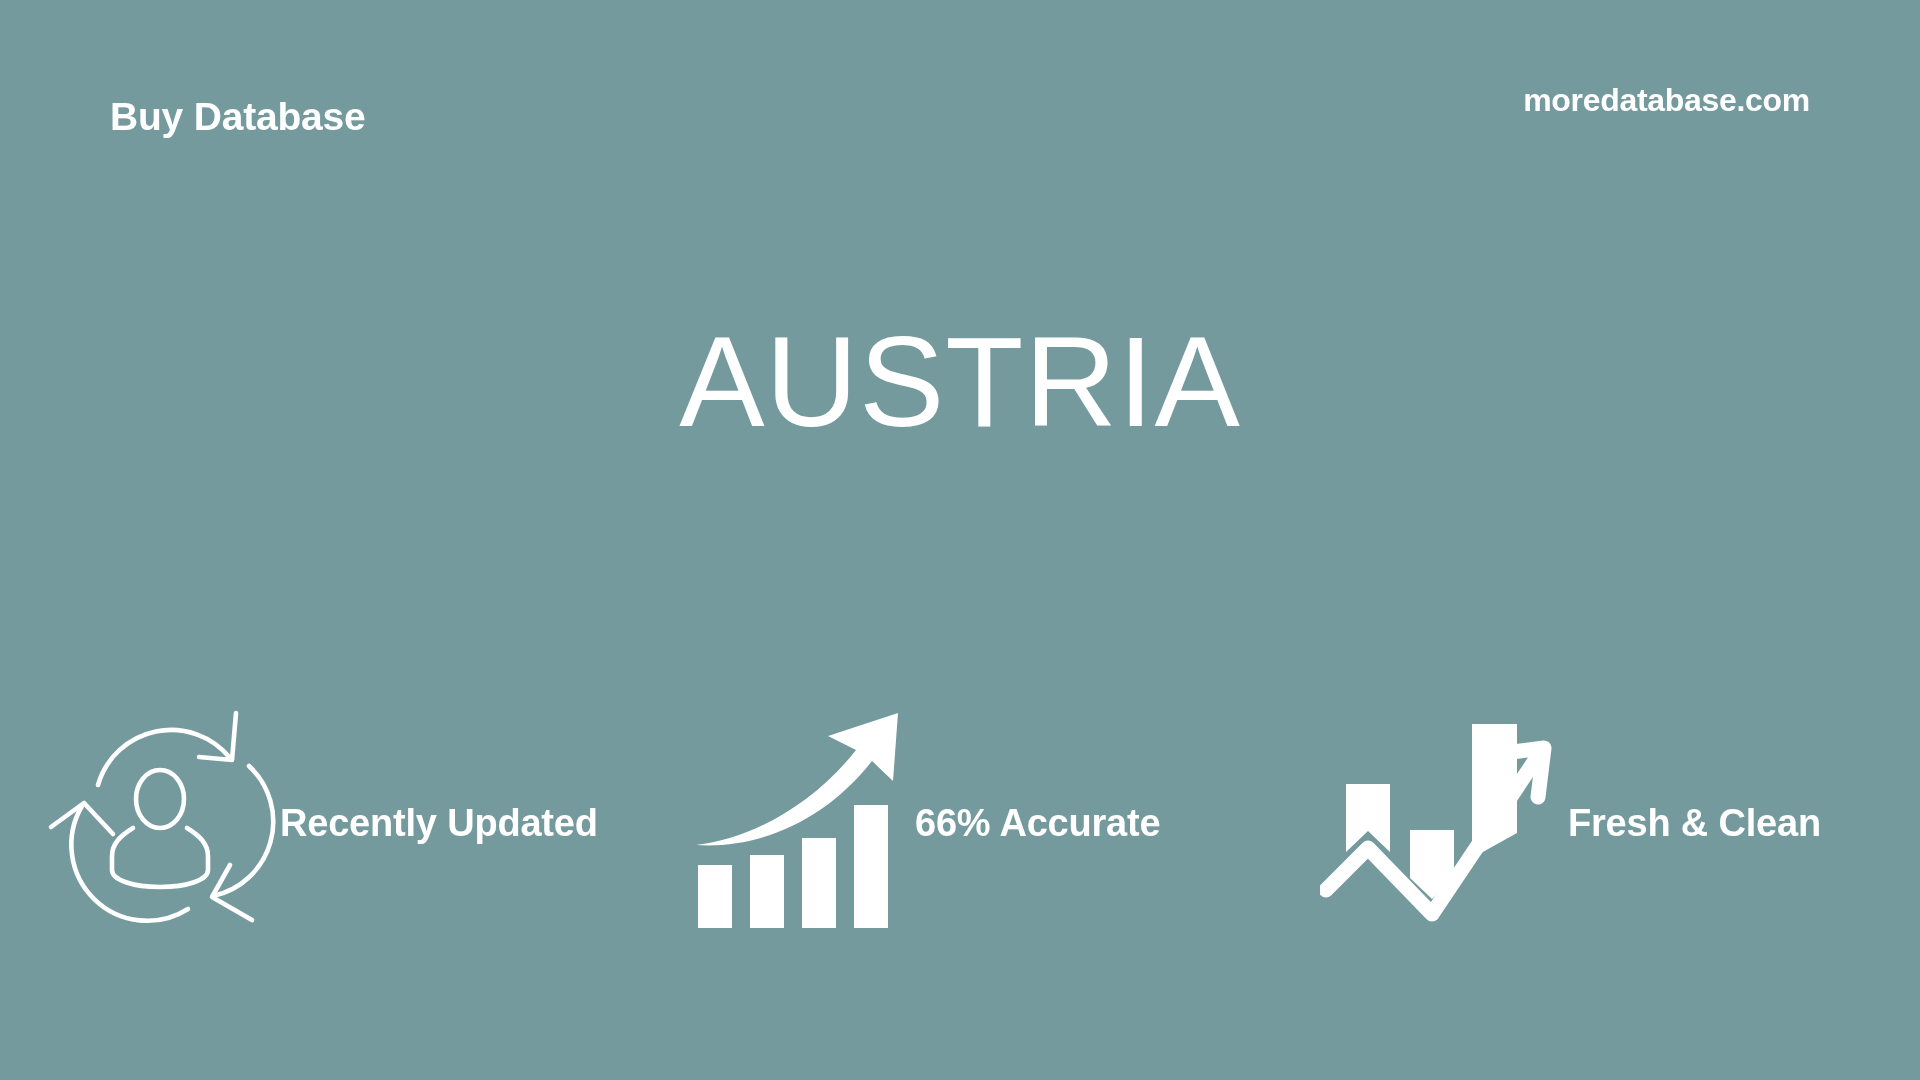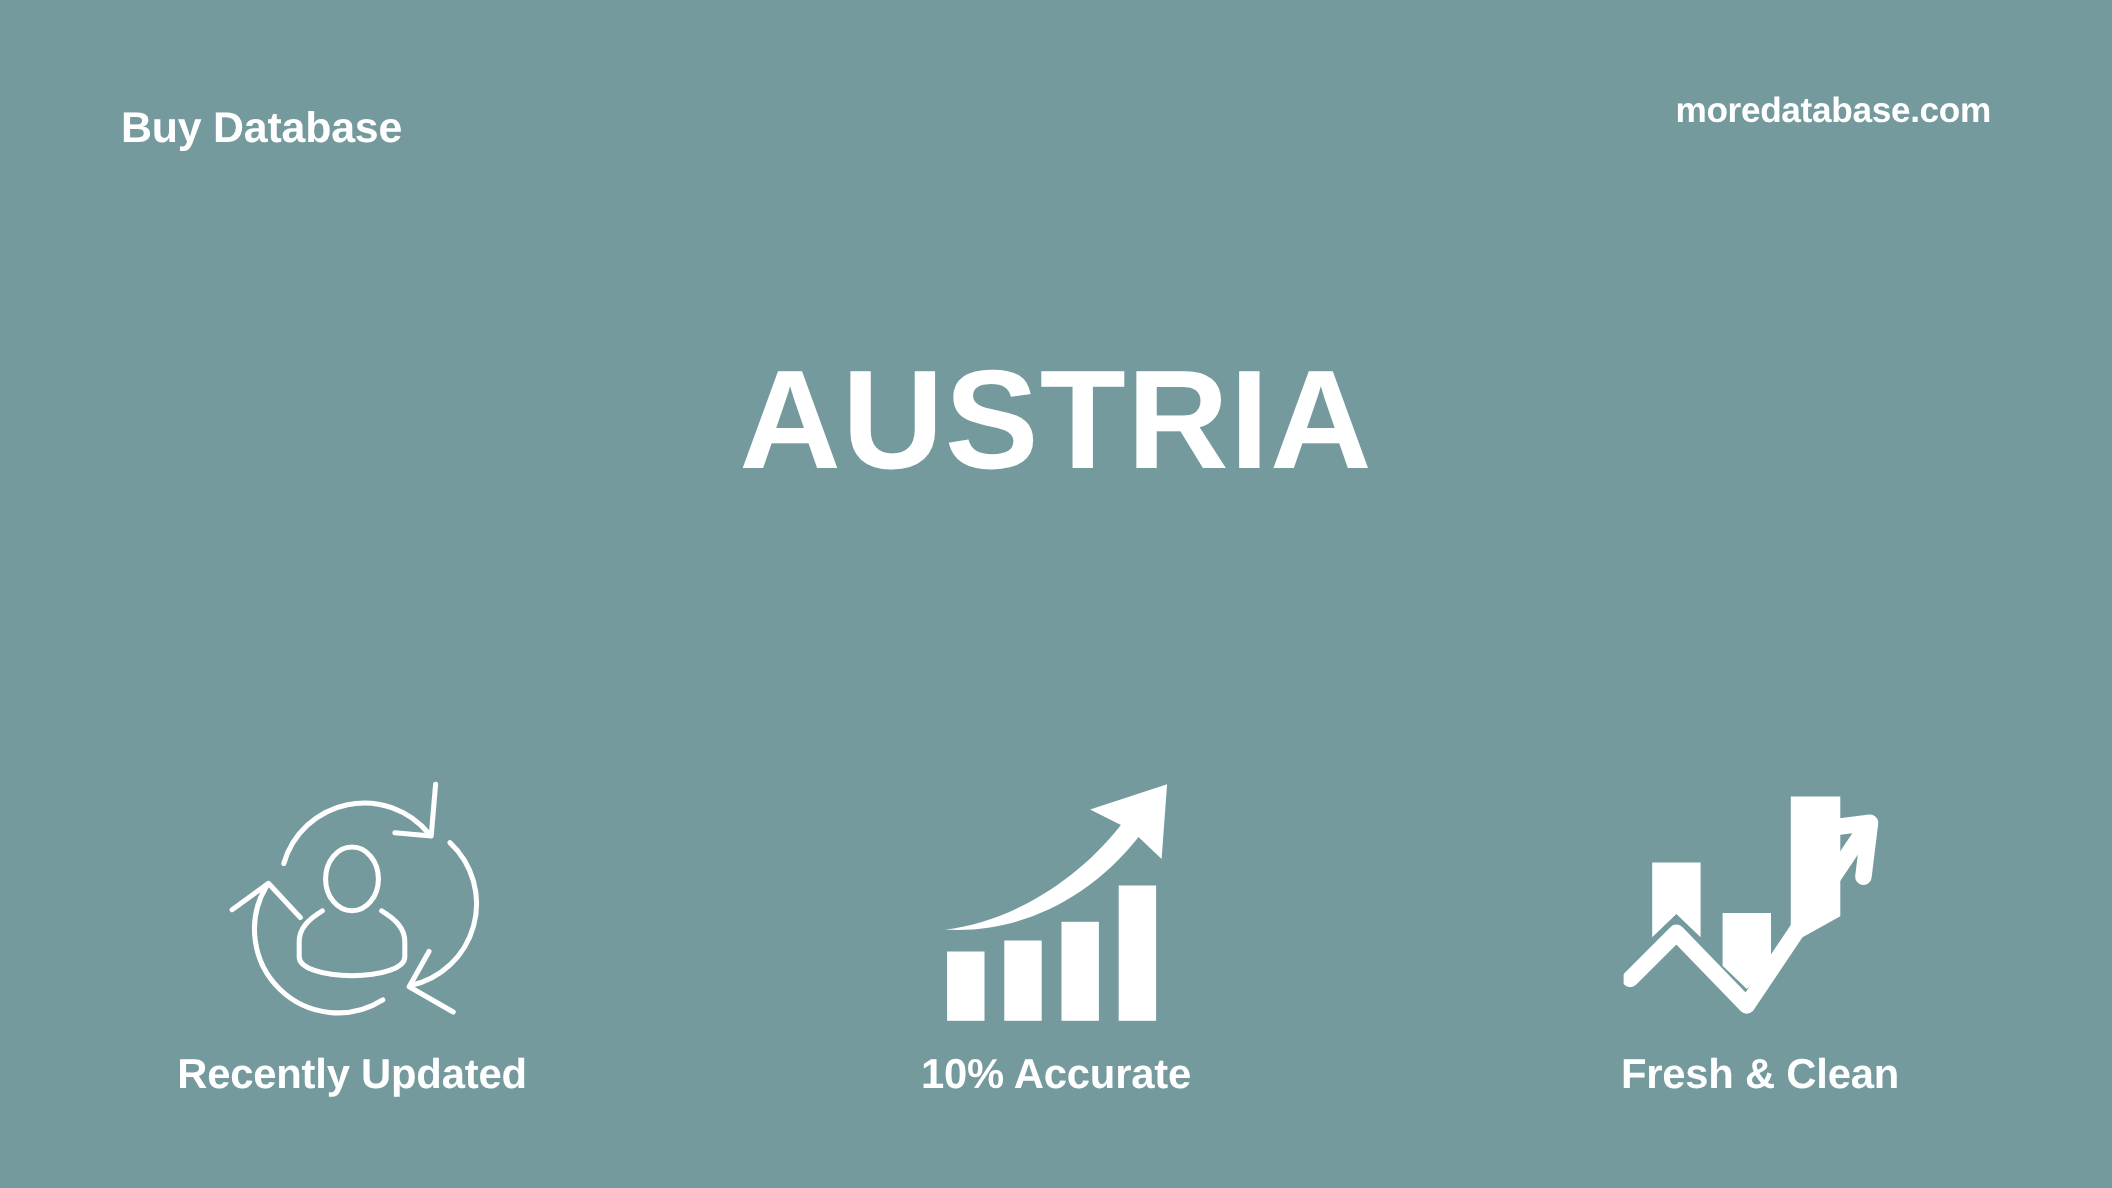--- a/index.html
+++ b/index.html
@@ -42,21 +42,21 @@
 
   
   .hero {
     position:absolute;
     top:318px; left:0;
     width:1920px;
     text-align:center;
   }
   .hero-title {
     font-size:128px;
-    font-weight:bold;
+    font-weight:normal;
     line-height:1.0;
     letter-spacing:1px;
     white-space:nowrap;
   }
   .hero-subtitle {
     margin-top:44px;
     font-size:80px;
     font-weight:bold;
     line-height:1.0;
     letter-spacing:-0.5px;
@@ -69,21 +69,21 @@
     top:690px; left:0;
     width:1920px;
     height:360px;
     display:flex;
     align-items:flex-start;
     justify-content:space-around;
   }
   .feature {
     width:560px;
     display:flex;
-    flex-direction:column;
+    flex-direction:row;
     align-items:center;
   }
   .feature-icon {
     height:260px;
     display:flex;
     align-items:center;
     justify-content:center;
   }
   .feature-label {
     margin-top:6px;
@@ -134,21 +134,21 @@
       <svg width="235" height="235" viewBox="0 0 235 235" fill="#ffffff">
 
         <rect x="18" y="162" width="34" height="63"></rect>
         <rect x="70" y="152" width="34" height="73"></rect>
         <rect x="122" y="135" width="34" height="90"></rect>
         <rect x="174" y="102" width="34" height="123"></rect>
 
         <path d="M16 142 C70 136 132 103 176 47 L148 33 L218 10 L213 78 L192 58 C144 119 78 146 16 142 Z"></path>
       </svg>
     </div>
-    <div class="feature-label">10% Accurate</div>
+    <div class="feature-label">66% Accurate</div>
   </div>
 
   <div class="feature">
     <div class="feature-icon">
       <svg width="248" height="240" viewBox="0 0 248 240" fill="none">
 
         <g fill="#ffffff">
           <path d="M26 84 L70 84 L70 152 L48 131 L26 152 Z"></path>
           <path d="M90 130 L134 130 L134 178 L112 199 L90 178 Z"></path>
           <path d="M152 24 L197 24 L197 133 L152 158 Z"></path>

